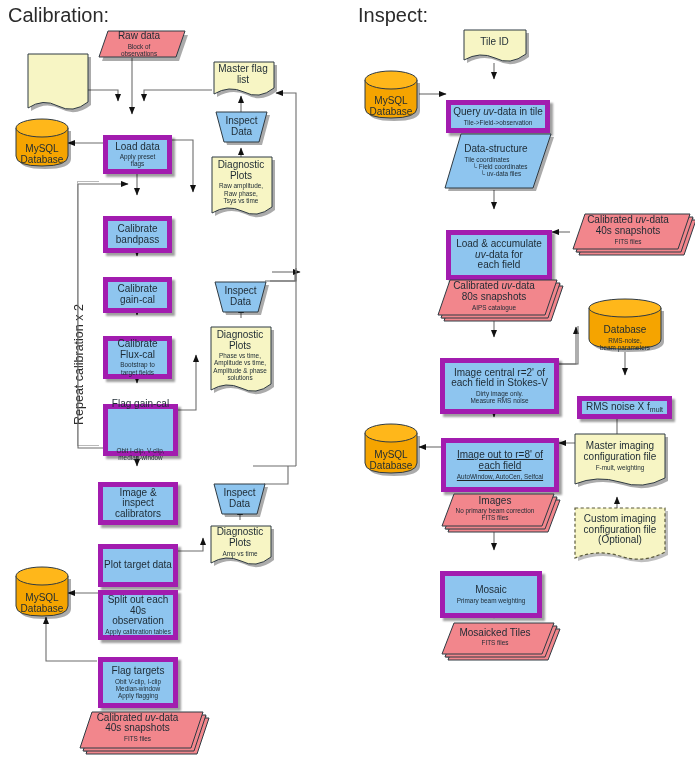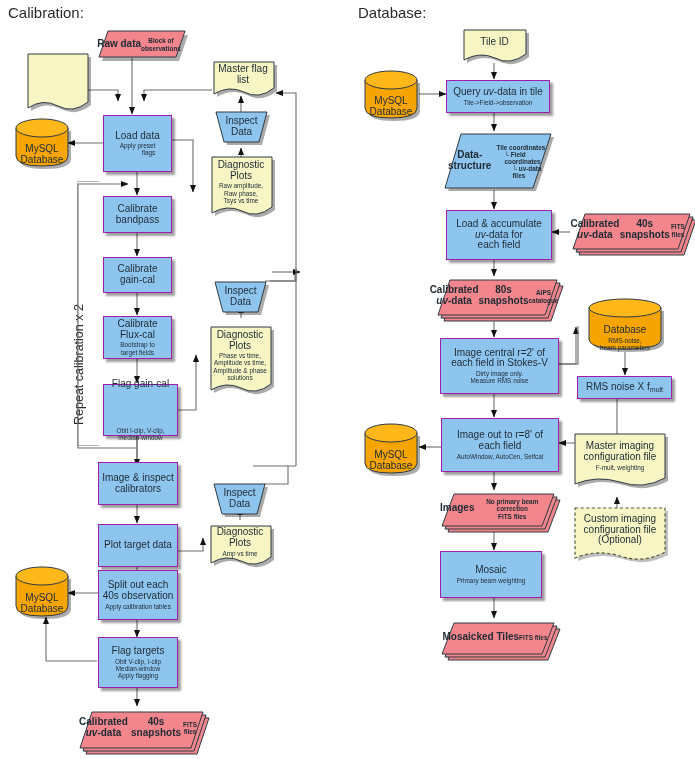--- a/index.html
+++ b/index.html
@@ -3,45 +3,45 @@
 <meta charset="utf-8">
 <title>Pipeline Flowchart</title>
 <style>
   html,body{margin:0;padding:0;background:#ffffff;}
   body{width:695px;height:759px;position:relative;
        font-family:"Liberation Sans","DejaVu Sans",sans-serif;
        color:#222;overflow:hidden;}
   #stage{position:absolute;left:0;top:0;width:695px;height:759px;}
 
   
-  .heading{position:absolute;font-size:15px;color:#2b2b2b;white-space:nowrap;}
+  .heading{position:absolute;font-size:20px;color:#2b2b2b;white-space:nowrap;}
 
   
   .node{position:absolute;box-sizing:border-box;display:flex;
         flex-direction:column;align-items:center;justify-content:center;
         text-align:center;line-height:1.06;}
   .node .t1{font-size:10px;color:#1d2a33;}
   .node .t2{font-size:6.4px;color:#1d2a33;margin-top:1px;}
   .node .t2 div{line-height:1.12;}
 
   
-  .proc{background:#8ec5ef;border:1px solid #a21caf;
-        box-shadow:3px 3px 2px rgba(0,0,0,.38);}
+  .proc{background:#8ec5ef;border:5px solid #a21caf;
+        box-shadow:3px 3px 2px rgba(0,0,0,.38);margin-top:20px;}
   .noteWrap{position:absolute;}
   .noteWrap svg{position:absolute;left:0;top:0;overflow:visible;}
   .noteWrap .lbl{position:absolute;left:0;top:0;width:100%;
         display:flex;flex-direction:column;align-items:center;
         justify-content:center;text-align:center;line-height:1.06;}
 
   
   .paraWrap{position:absolute;}
   .paraWrap svg{position:absolute;left:0;top:0;overflow:visible;}
   .paraWrap .lbl{position:absolute;left:0;top:0;width:100%;height:100%;
-        display:flex;flex-direction:row;align-items:center;
-        justify-content:center;text-align:center;line-height:1.06;font-weight:bold;}
+        display:flex;flex-direction:column;align-items:center;
+        justify-content:center;text-align:center;line-height:1.06;}
 
   
   .trapWrap{position:absolute;}
   .trapWrap svg{position:absolute;left:0;top:0;overflow:visible;}
   .trapWrap .lbl{position:absolute;left:0;top:0;width:100%;height:100%;
         display:flex;flex-direction:column;align-items:center;
         justify-content:center;text-align:center;line-height:1.06;}
 
   
   .dbWrap{position:absolute;}
@@ -67,21 +67,21 @@
 
   sub{font-size:70%;vertical-align:-0.25em;}
   i{font-style:italic;}
 </style>
 </head>
 <body>
 
 <div id="stage">
 
   <div class="heading" style="left:8px;top:4px;">Calibration:</div>
-  <div class="heading" style="left:358px;top:4px;">Database:</div>
+  <div class="heading" style="left:358px;top:4px;">Inspect:</div>
 
   <div class="bracket" style="left:77px;top:181px;width:22px;height:265px;"></div>
   <div class="rotlabel" style="left:72px;top:425px;">Repeat calibration x 2</div>
 
   <svg id="wires" viewBox="0 0 695 759">
     <defs>
       <marker id="ah" markerWidth="9" markerHeight="9" refX="7.4" refY="3.2" orient="auto" markerUnits="userSpaceOnUse">
         <path d="M0,0 L8,3.2 L0,6.4 z" fill="#111"></path>
       </marker>
     </defs>
@@ -224,21 +224,21 @@
       </g>
       <path d="M2,10 L2,38 Q2,48 28,48 Q54,48 54,38 L54,10 Z" fill="#f5a400" stroke="#2f3a42" stroke-width="1"></path>
       <ellipse cx="28" cy="10" rx="26" ry="9" fill="#ffb71a" stroke="#2f3a42" stroke-width="1"></ellipse>
     </svg>
     <div class="lbl" style="padding-top:12px;">
       <div class="t1">MySQL</div>
       <div class="t1">Database</div>
     </div>
   </div>
 
-  <div class="node proc" style="left:103px;top:115px;width:69px;height:57px;text-align:right;">
+  <div class="node proc" style="left:103px;top:115px;width:69px;height:39px;">
     <div class="t1">Load data</div>
     <div class="t2">
       <div>Apply preset</div>
       <div>flags</div>
     </div>
   </div>
 
   <div class="trapWrap" style="left:214px;top:110px;width:55px;height:36px;">
     <svg width="61" height="42" viewBox="0 0 61 42">
       <polygon points="2,2 53,2 45,32 10,32" fill="#000" opacity=".33" transform="translate(3,3)"></polygon>
@@ -529,21 +529,21 @@
       </g>
       <path d="M2,10 L2,40 Q2,50 28,50 Q54,50 54,40 L54,10 Z" fill="#f5a400" stroke="#2f3a42" stroke-width="1"></path>
       <ellipse cx="28" cy="10" rx="26" ry="9" fill="#ffb71a" stroke="#2f3a42" stroke-width="1"></ellipse>
     </svg>
     <div class="lbl" style="padding-top:12px;">
       <div class="t1">MySQL</div>
       <div class="t1">Database</div>
     </div>
   </div>
 
-  <div class="node proc" style="left:441px;top:418px;width:118px;height:54px;">
+  <div class="node proc" style="left:441px;top:418px;width:118px;height:54px;text-decoration:underline;">
     <div class="t1">Image out to r=8' of</div>
     <div class="t1">each field</div>
     <div class="t2">
       <div>AutoWindow, AutoCen, Selfcal</div>
     </div>
   </div>
 
   <div class="noteWrap" style="left:573px;top:432px;width:94px;height:55px;">
     <svg width="100" height="62" viewBox="0 0 100 62">
       <path d="M2,2 L92,2 L92,46 Q70,58 47,50 Q24,43 2,52 Z" fill="#000" opacity=".33" transform="translate(3,3)"></path>

